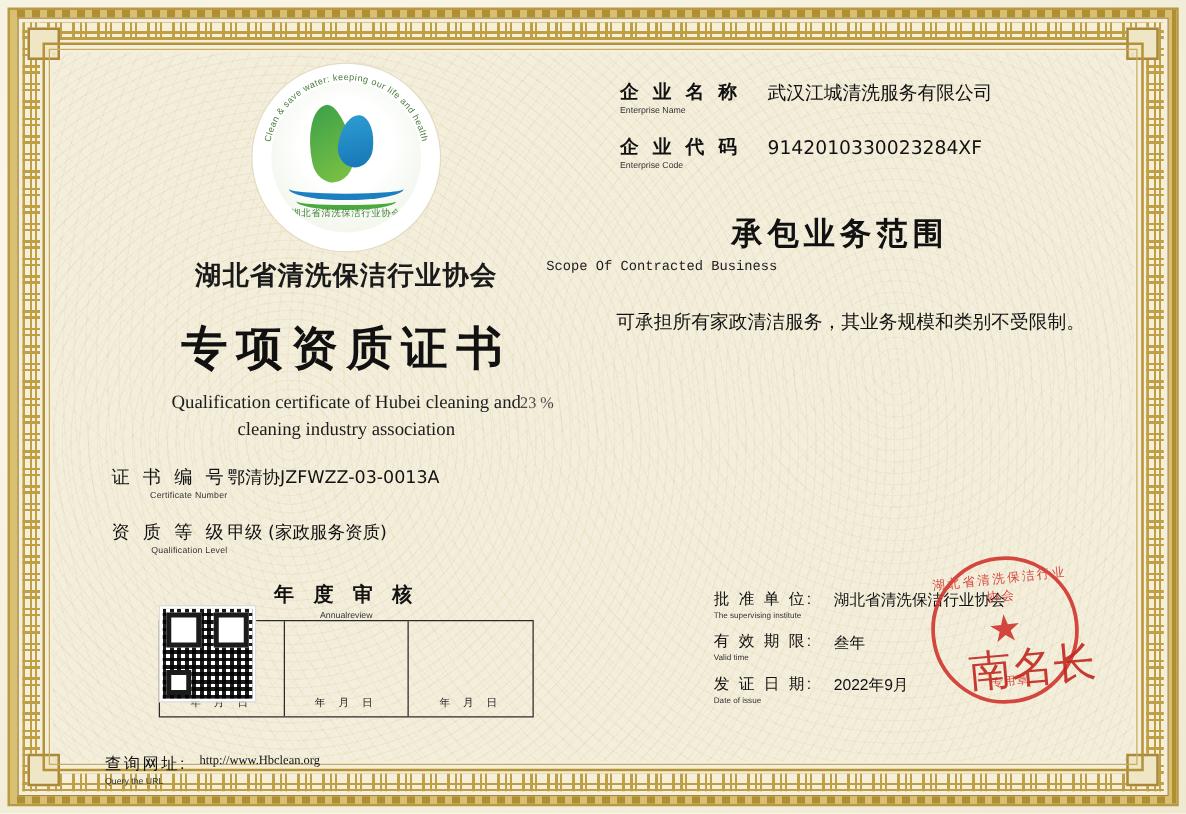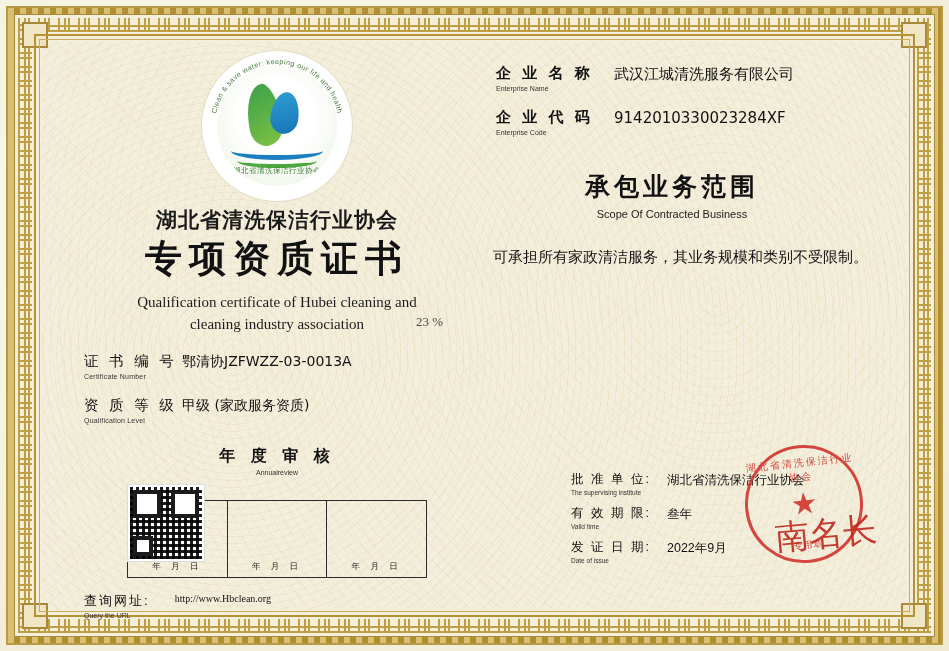--- a/index.html
+++ b/index.html
@@ -139,38 +139,38 @@
     font-size: 7.5px; color: #3f7f35; letter-spacing: .5px;
   }
 
   .assoc-name {
     margin-top: 4px;
     font-size: 21px; font-weight: bold; color: #1a1a1a;
     letter-spacing: 1px;
     font-family: "DejaVu Sans", "Liberation Sans", sans-serif;
   }
   .cert-title {
-    margin-top: 0;
+    margin-top: 20px;
     font-size: 37px; font-weight: bold; color: #111;
     letter-spacing: 7px;
     font-family: Liberation Mono, monospace;
   }
   .cert-title-en {
     margin-top: 8px;
     font-size: 15px; color: #1c1c1c; line-height: 1.45;
     font-family: "Liberation Serif", serif;
   }
 
   .field-row {
     display: flex; align-items: flex-start;
     margin-top: 16px; padding-left: 42px;
     text-align: left;
   }
   .field-label {
-    width: 98px; flex: none;
+    width: 98px; flex: none; text-align: right;
   }
   .field-label .cn {
     font-size: 14.5px; color: #111; letter-spacing: 3px; font-weight: 500;
     font-family: "DejaVu Sans", "Liberation Sans", sans-serif;
   }
   .field-label .en {
     font-size: 7px; color: #333; letter-spacing: .2px; margin-top: 2px;
     font-family: "Liberation Sans", sans-serif;
   }
   .field-value {
@@ -180,21 +180,21 @@
   }
 
   .annual-title {
     margin-top: 22px;
     font-size: 16px; font-weight: bold; letter-spacing: 5px; color: #111;
     font-family: "DejaVu Sans", "Liberation Sans", sans-serif;
   }
   .annual-en { font-size: 7px; color: #333; margin-top: 2px; }
 
   .annual-boxes {
-    margin: 24px auto 0;
+    margin: 0 auto 0;
     width: 300px; height: 78px;
     display: flex;
     border: 1px solid #2a2a2a;
   }
   .annual-cell {
     flex: 1; position: relative;
     border-right: 1px solid #2a2a2a;
   }
   .annual-cell:last-child { border-right: none; }
   .annual-cell .ymd {
@@ -206,22 +206,22 @@
     transform: translate(-50%, -50%);
     width: 52px; height: 52px; border-radius: 50%;
     border: 2px solid #2f9fd8;
     color: #2f9fd8;
     display: flex; flex-direction: column; align-items: center; justify-content: center;
     font-size: 9px; line-height: 1.25; opacity: .85;
   }
   .stamp-annual .yr { font-size: 8px; }
 
   .query-row {
-    margin-top: 14px; padding-left: 42px;
-    display: flex; align-items: flex-start; text-align: left; gap: 15px;
+    margin-top: 28px; padding-left: 42px;
+    display: flex; align-items: flex-start; text-align: left;
   }
   .query-label .cn { font-size: 13px; letter-spacing: 2px; color: #111; }
   .query-label .en { font-size: 7px; color: #333; margin-top: 2px; }
   .query-url {
     font-size: 10px; color: #111; margin-left: 10px; padding-top: 1px;
     font-family: "Liberation Serif", serif;
   }
 
   
   .ent-row {
@@ -239,23 +239,23 @@
     font-family: "DejaVu Sans", "Liberation Sans", sans-serif;
   }
   .right-pad { padding: 22px 6px 0 26px; }
 
   .scope-title {
     text-align: center; margin-top: 34px;
     font-size: 25px; font-weight: bold; letter-spacing: 4px; color: #111;
     font-family: "DejaVu Serif", "Liberation Serif", serif;
   }
   .scope-title-en {
-    text-align: center; margin-top: 5px;
+    text-align: left; margin-top: 5px;
     font-size: 11px; color: #1c1c1c;
-    font-family: Liberation Sans, sans-serif;
+    font-family: Liberation Mono, monospace;
   }
   .scope-body {
     margin-top: 22px; padding: 0 18px 0 26px;
     font-size: 15px; line-height: 2.0; color: #111; text-indent: 30px;
     font-family: "DejaVu Sans", "Liberation Sans", sans-serif;
   }
 
   .percent-mark {
     position: absolute; left: -52px; top: 272px;
     font-size: 13px; color: #4a4a4a;

